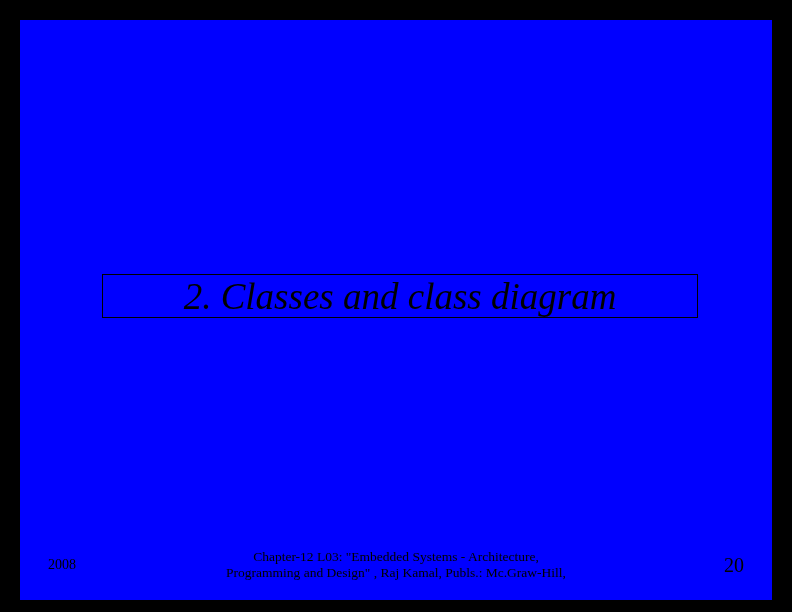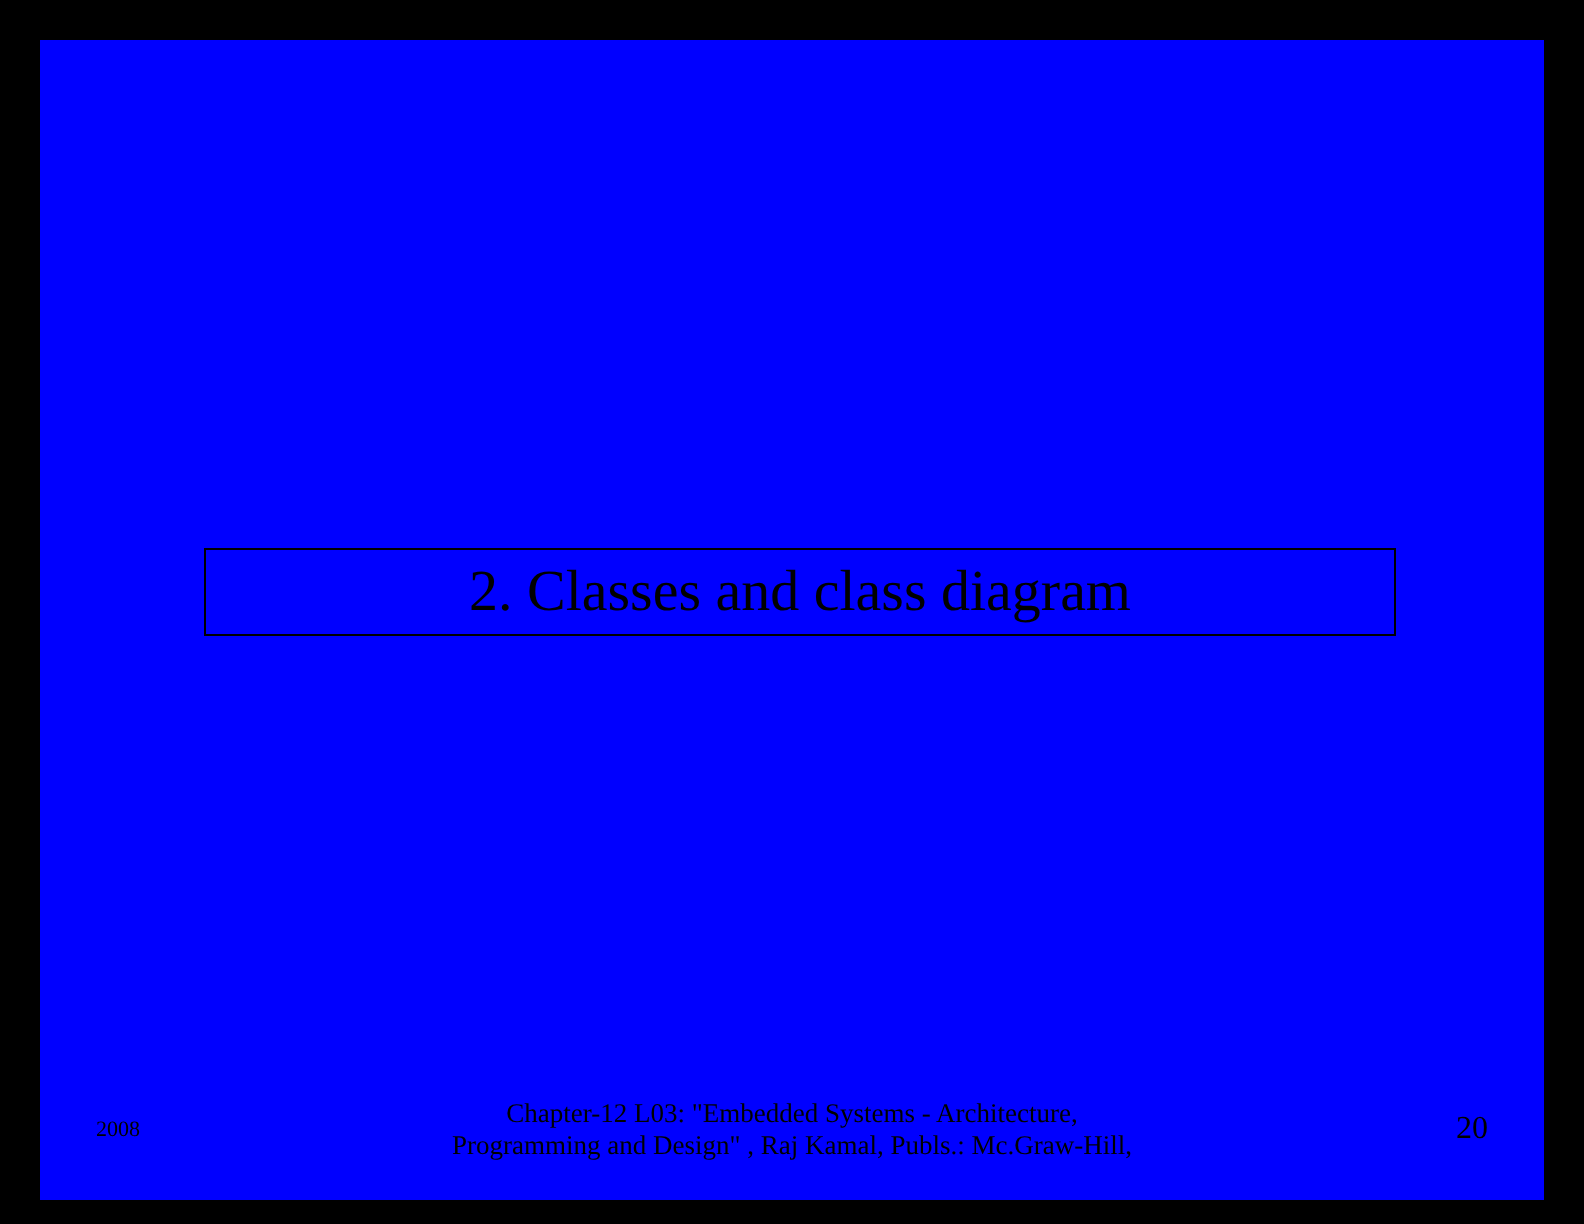--- a/index.html
+++ b/index.html
@@ -29,51 +29,52 @@
       width: 596px;
       height: 44px;
       border: 1px solid #000;
       background: transparent;
       display: flex;
       align-items: center;
       justify-content: center;
     }
     .title-text {
       color: #000;
-      font-size: 29px;
+      font-size: 37px;
       font-family: "Times New Roman", Times, serif;
       text-align: center;
       line-height: 1;
+      font-style: italic;
     }
     .footer {
       position: absolute;
       bottom: 10px;
       left: 0;
       width: 100%;
       height: 50px;
       display: flex;
       align-items: center;
       justify-content: space-between;
       padding: 0 28px;
       color: #000;
       font-family: "Times New Roman", Times, serif;
     }
     .footer-left {
-      font-size: 11px;
+      font-size: 14px;
       width: 100px;
       text-align: left;
     }
     .footer-center {
       font-size: 13.5px;
       text-align: center;
       flex: 1;
       line-height: 1.2;
     }
     .footer-right {
-      font-size: 16px;
+      font-size: 20px;
       width: 100px;
       text-align: right;
     }
   </style>
 </head>
 <body>
 
 <div class="slide">
   <div class="title-box">
     <div class="title-text">2. Classes and class diagram</div>

